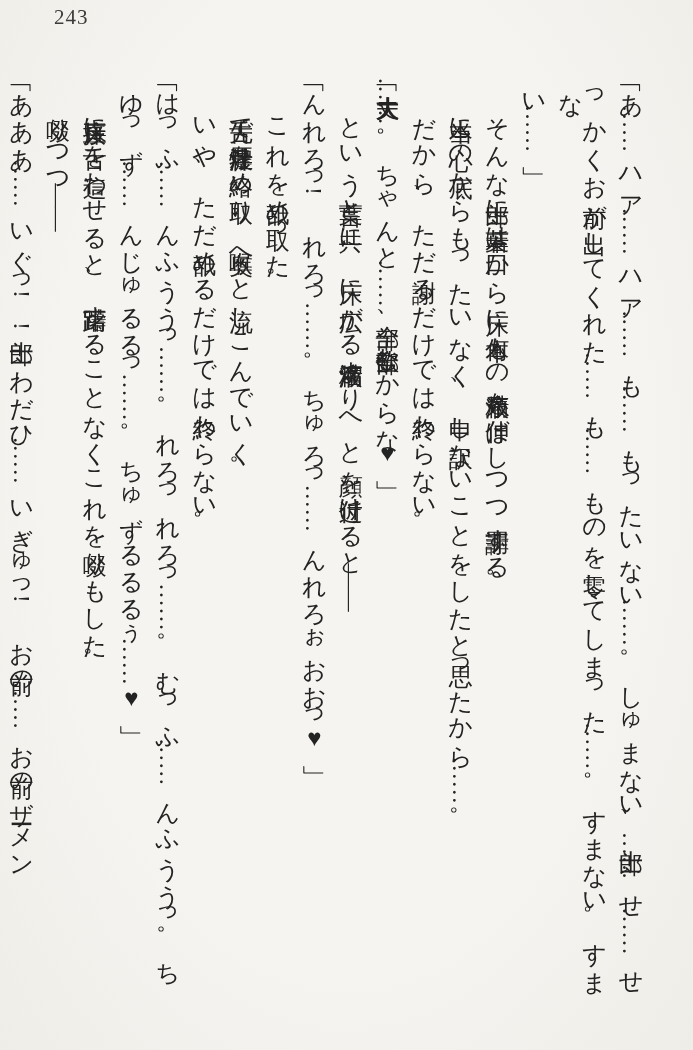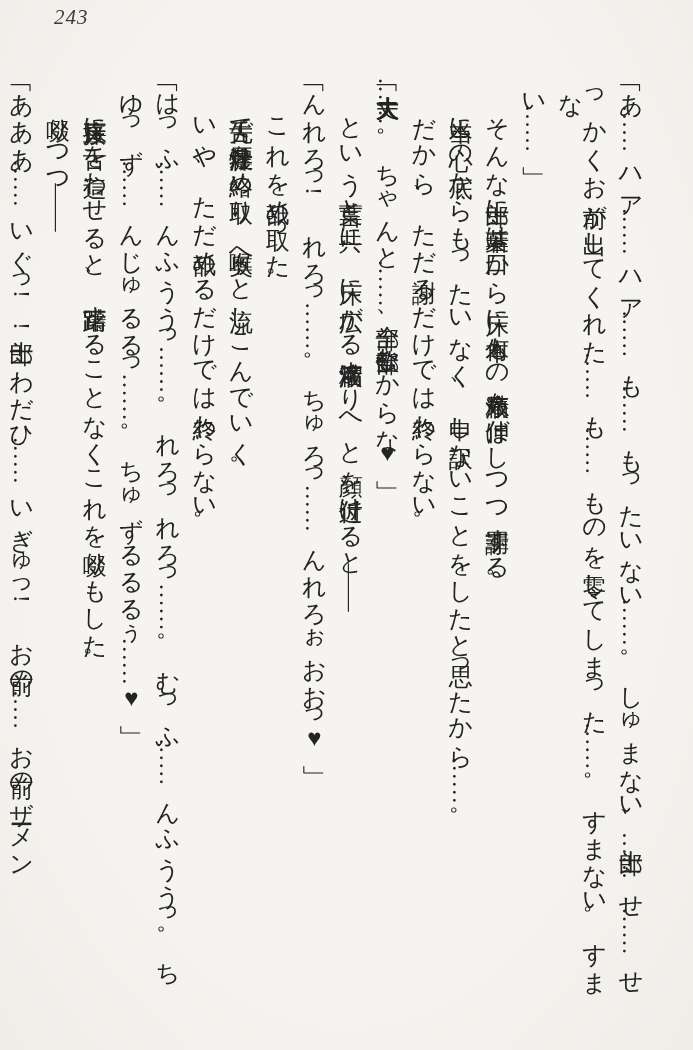--- a/index.html
+++ b/index.html
@@ -15,21 +15,20 @@
     background: #f4f2ee;
     background-image: radial-gradient(ellipse at 50% 45%, #f6f4f0 60%, #efede8 100%);
     overflow: hidden;
     font-family: "Liberation Serif", "DejaVu Serif", serif;
   }
   .page-number {
     position: absolute;
     top: 5px;
     left: 54px;
     font-size: 21px;
-    font-style: italic;
     letter-spacing: 1px;
     color: #3b3b3b;
   }
   .text-area {
     position: absolute;
     top: 77px;
     right: 50px;
     height: 920px;
     writing-mode: vertical-rl;
     text-orientation: mixed;

